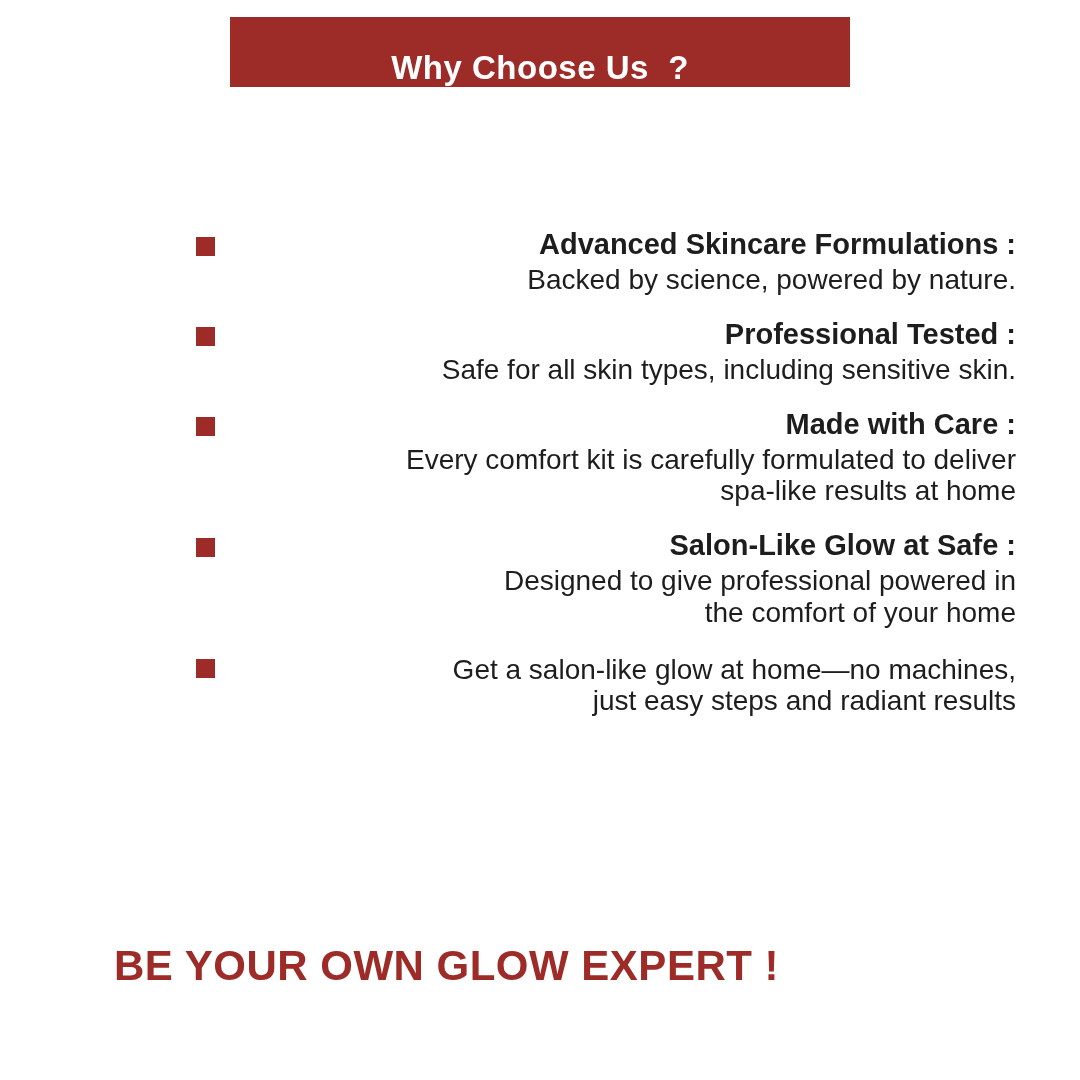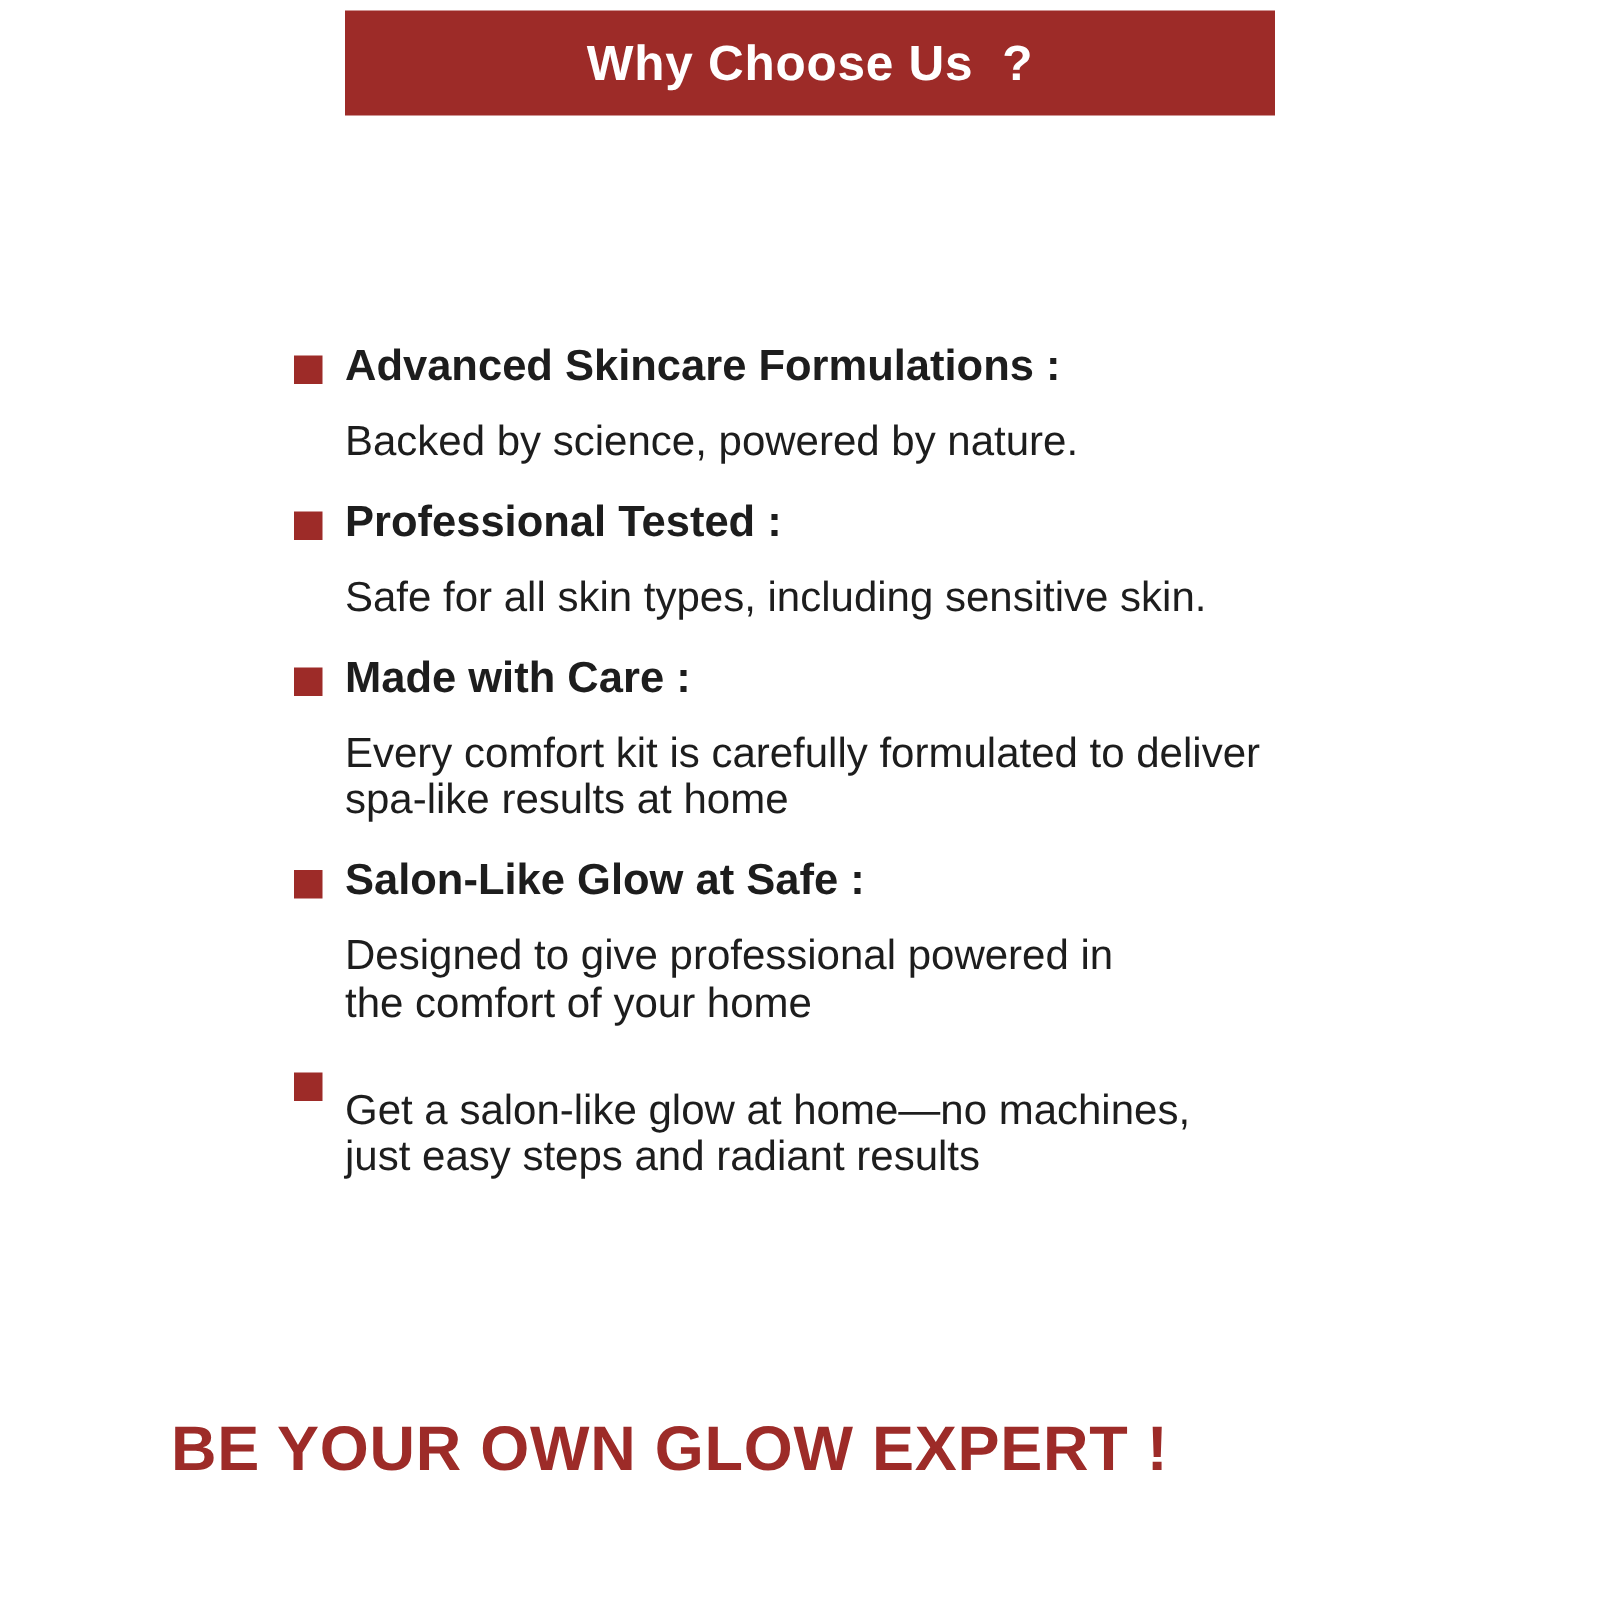--- a/index.html
+++ b/index.html
@@ -11,26 +11,26 @@
     height: 1080px;
     background: #ffffff;
     font-family: "Liberation Sans", sans-serif;
     overflow: hidden;
     position: relative;
   }
 
   .header-banner {
     position: absolute;
     left: 230px;
-    top: 7px;
+    top: 17px;
     width: 620px;
     height: 70px;
     background: #9d2b28;
     display: flex;
-    align-items: center;
+    align-items: flex-end;
     justify-content: center;
   }
   .header-title {
     color: #ffffff;
     font-size: 33px;
     font-weight: bold;
     letter-spacing: 0.5px;
     white-space: pre;
   }
 
@@ -49,34 +49,35 @@
   .bullet {
     width: 19px;
     height: 19px;
     background: #9d2b28;
     flex: 0 0 auto;
     margin-top: 9px;
     margin-right: 15px;
   }
   .benefit-text {
     flex: 1 1 auto;
+    text-align: right;
   }
   .benefit-title {
     font-size: 29px;
     font-weight: bold;
     color: #1d1d1d;
     line-height: 1.12;
     white-space: pre;
   }
   .benefit-desc {
     font-size: 28px;
     color: #1d1d1d;
     line-height: 1.12;
     white-space: pre-line;
-    margin-top: 18px;
+    margin-top: 4px;
   }
 
   .footer-slogan {
     position: absolute;
     left: 0;
     top: 942px;
     width: 893px;
     text-align: center;
     color: #9d2b28;
     font-size: 42px;

